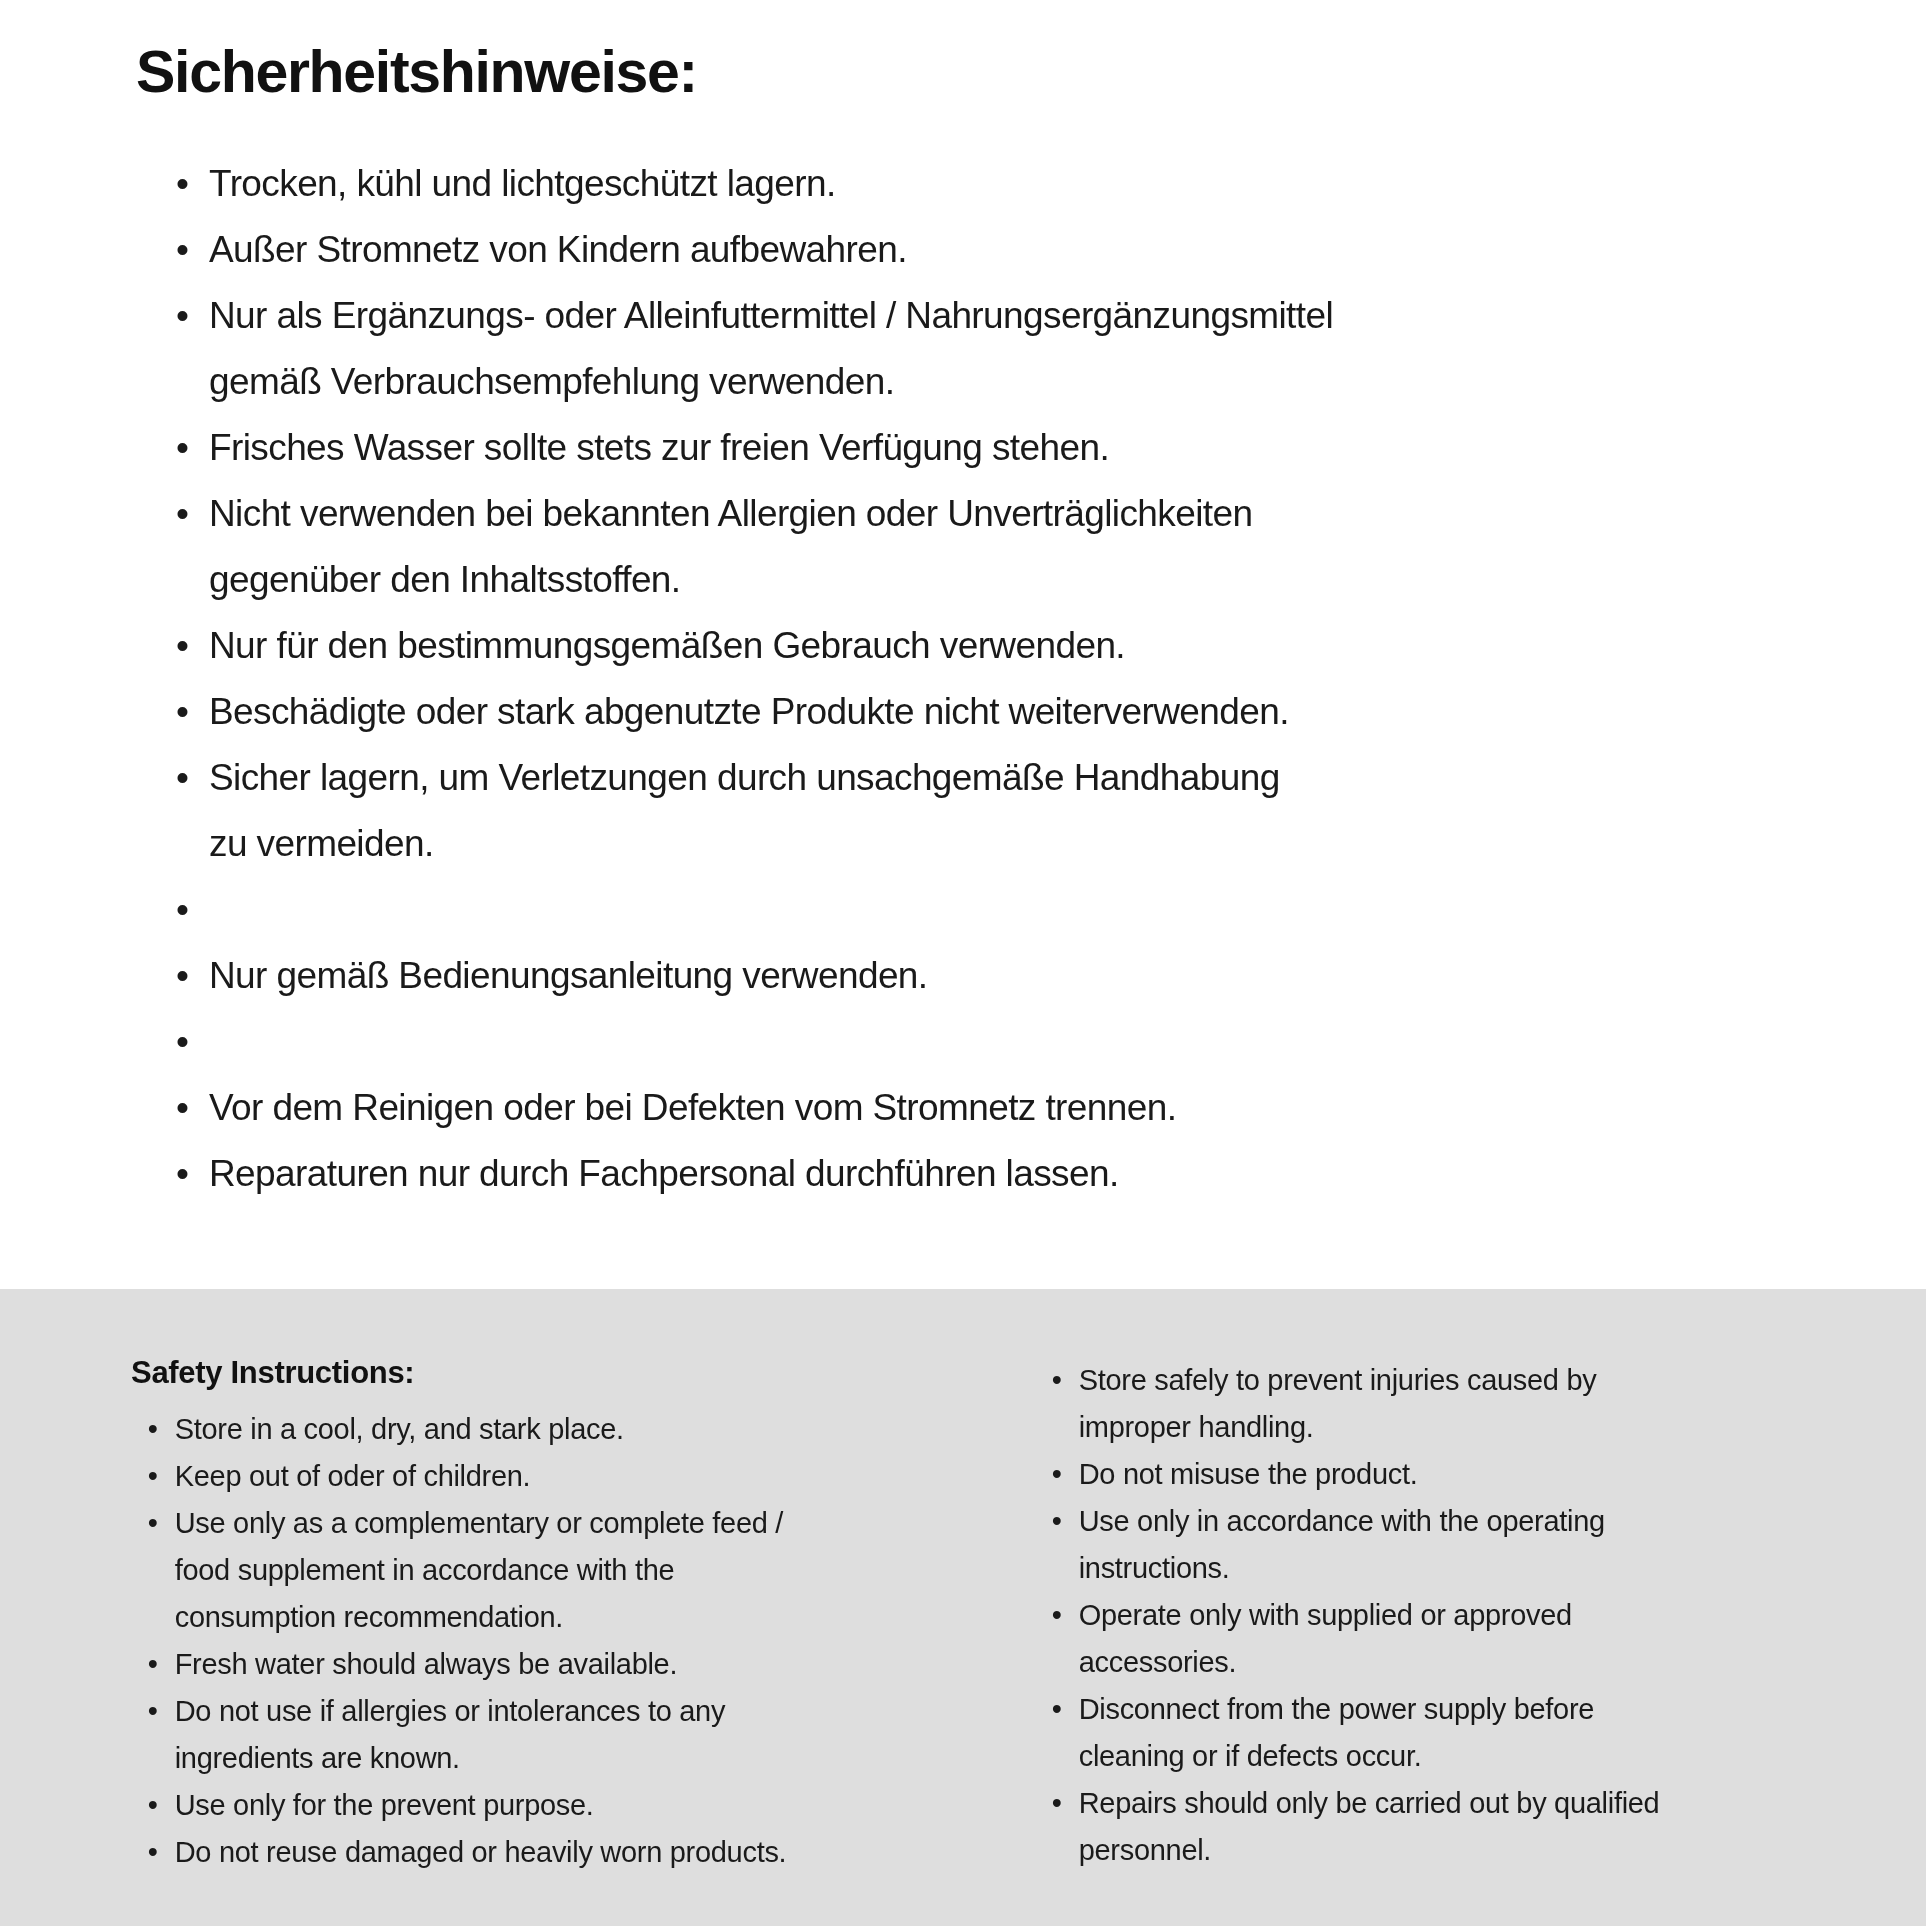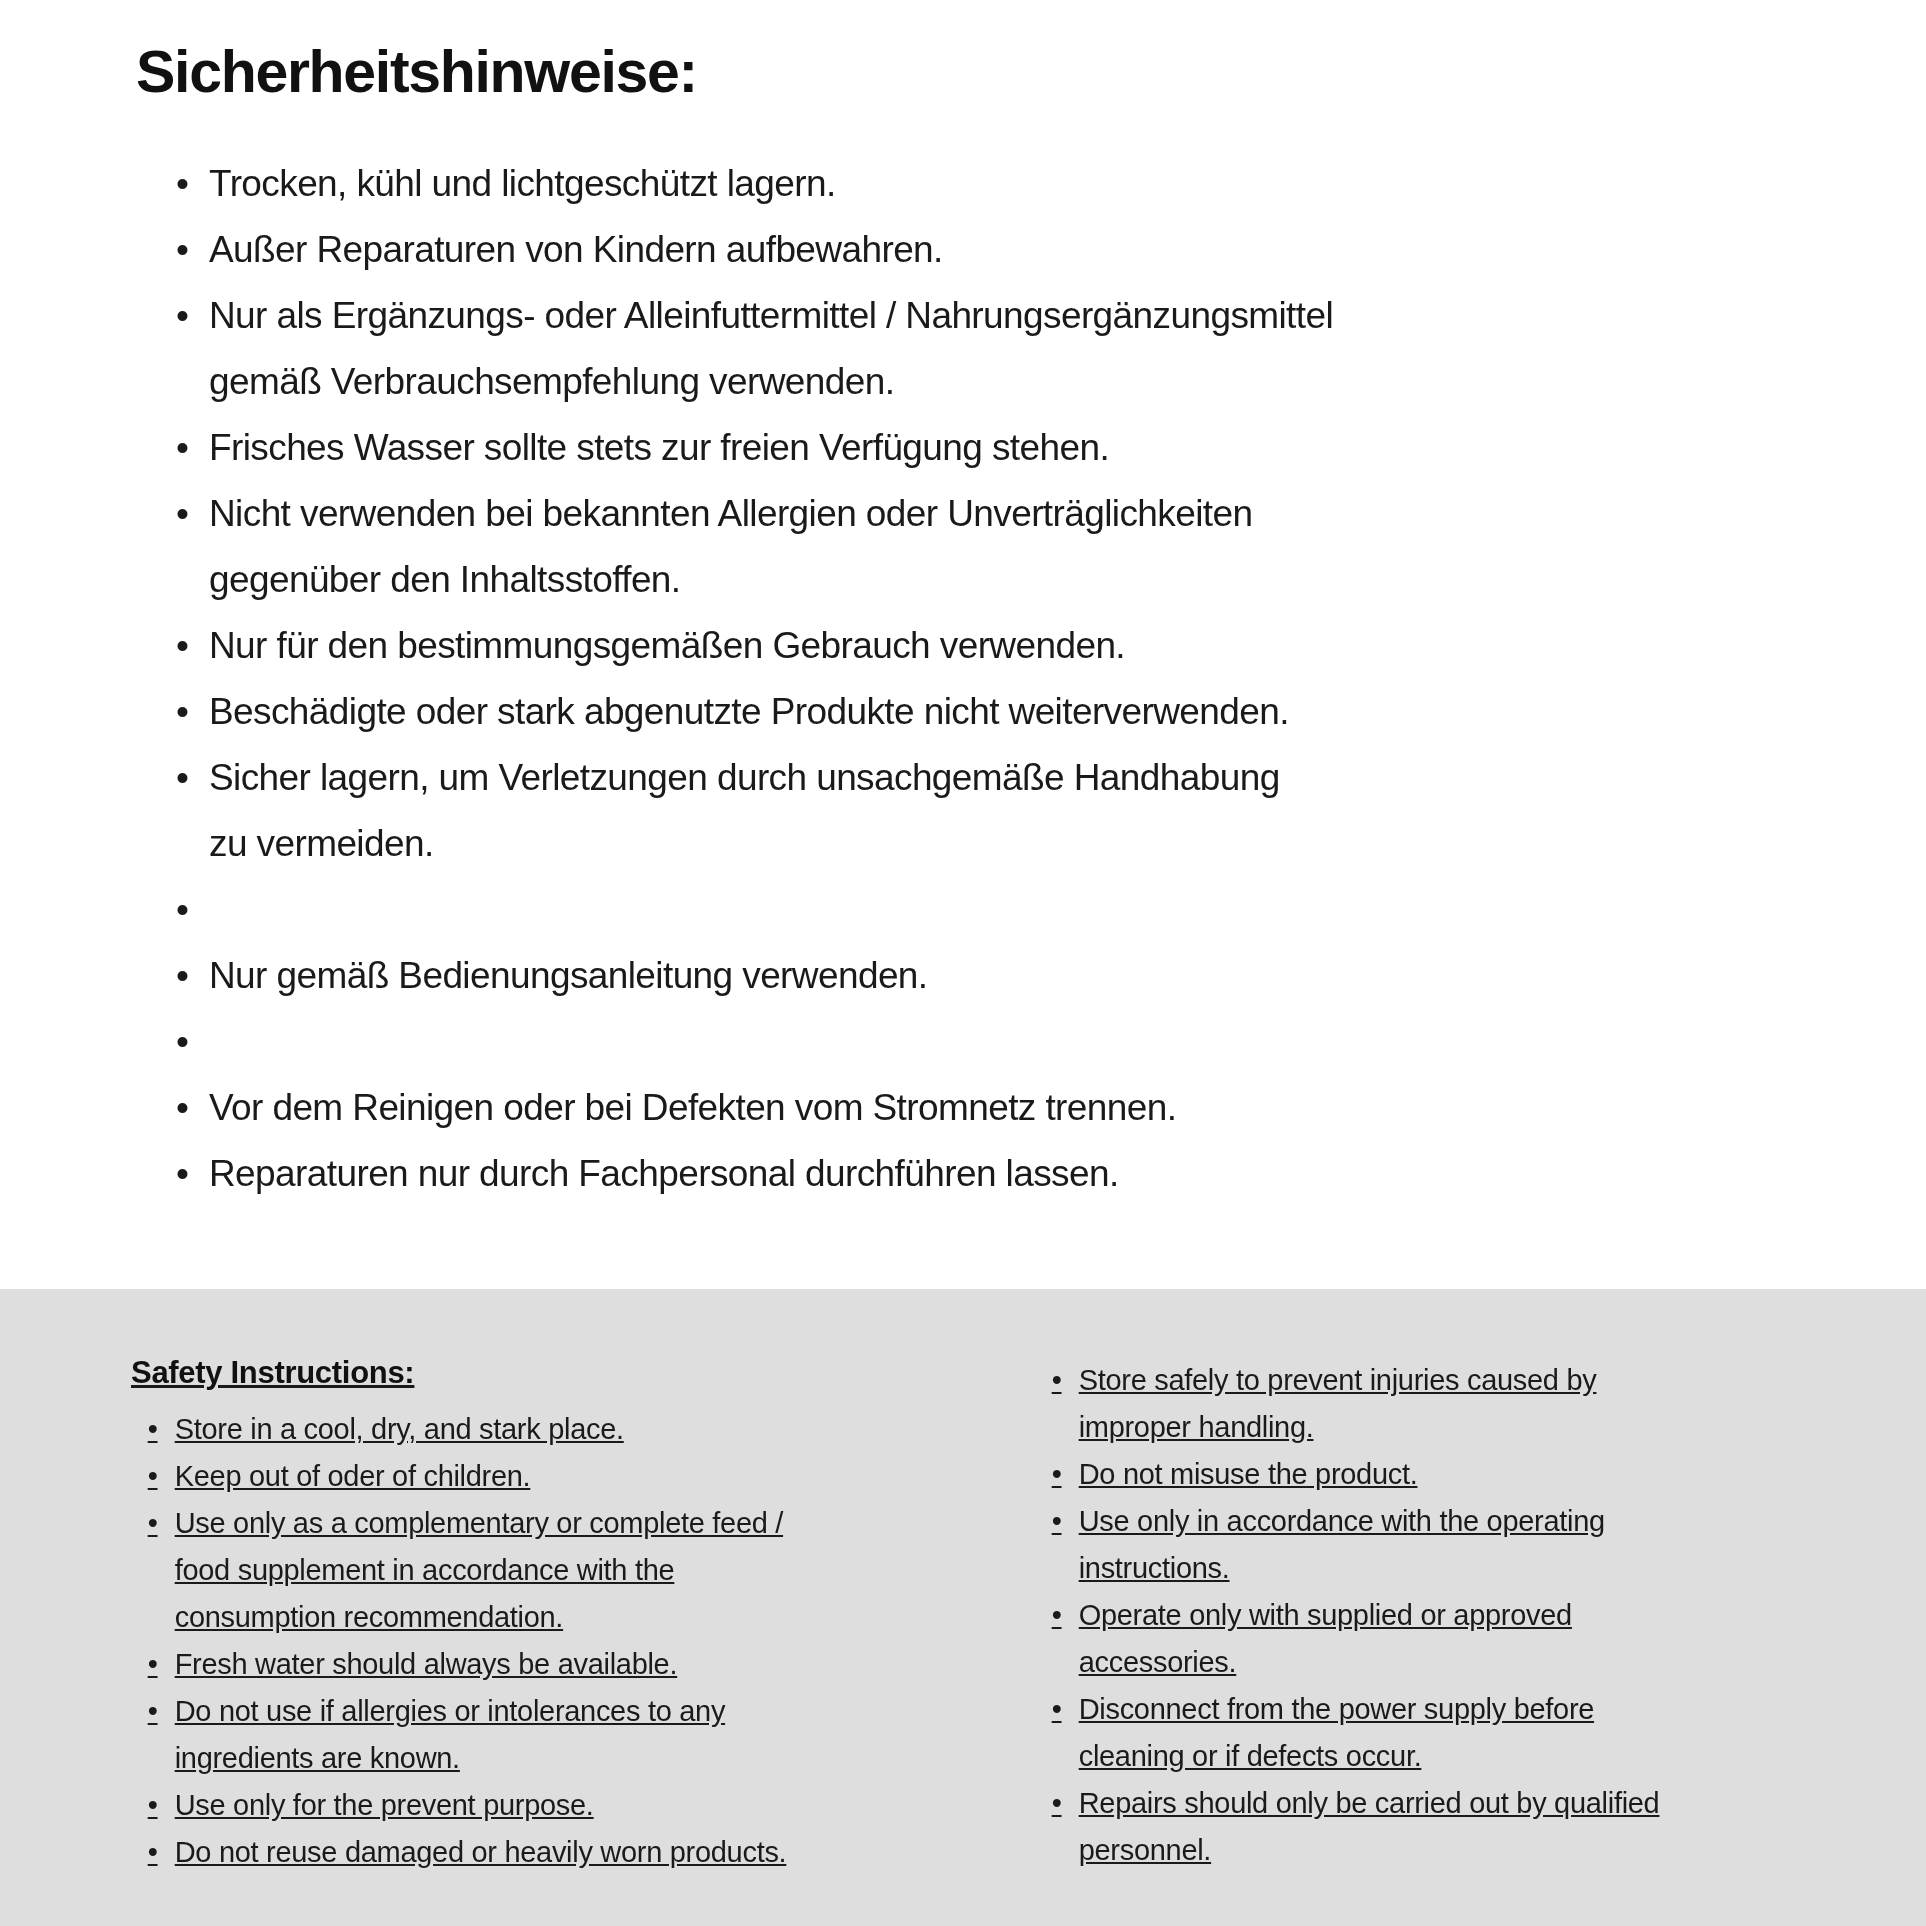--- a/index.html
+++ b/index.html
@@ -110,21 +110,21 @@
 
   <ul class="de-list">
 
       <li>
         <span class="bullet">•</span>
         <span class="item-text">Trocken, kühl und lichtgeschützt lagern.</span>
       </li>
 
       <li>
         <span class="bullet">•</span>
-        <span class="item-text">Außer Reparaturen von Kindern aufbewahren.</span>
+        <span class="item-text">Außer Stromnetz von Kindern aufbewahren.</span>
       </li>
 
       <li>
         <span class="bullet">•</span>
         <span class="item-text">Nur als Ergänzungs- oder Alleinfuttermittel / Nahrungsergänzungsmittel
 gemäß Verbrauchsempfehlung verwenden.</span>
       </li>
 
       <li>
         <span class="bullet">•</span>
@@ -171,21 +171,21 @@
         <span class="item-text">Vor dem Reinigen oder bei Defekten vom Stromnetz trennen.</span>
       </li>
 
       <li>
         <span class="bullet">•</span>
         <span class="item-text">Reparaturen nur durch Fachpersonal durchführen lassen.</span>
       </li>
     </ul>
 </section>
 
-<section class="english-section" style="background: rgb(222, 222, 222); text-decoration: underline;">
+<section class="english-section" style="background: rgb(222, 222, 222);">
   <div class="english-columns">
 
     <div class="english-col-left">
       <h2 class="english-title">Safety Instructions:</h2>
 
       <ul class="en-list">
 
           <li>
             <span class="bullet">•</span>
             <span class="item-text">Store in a cool, dry, and stark place.</span>

